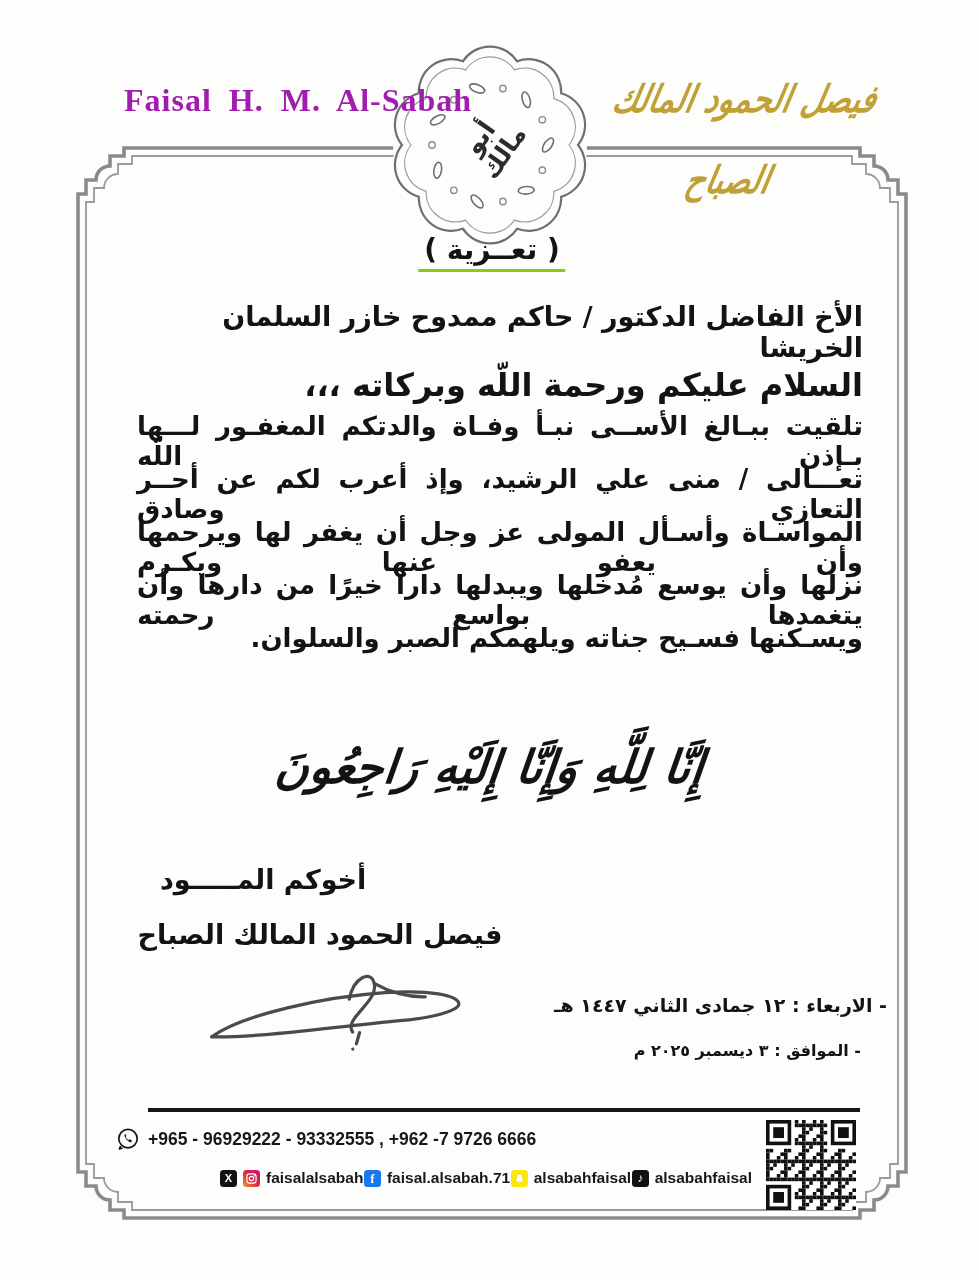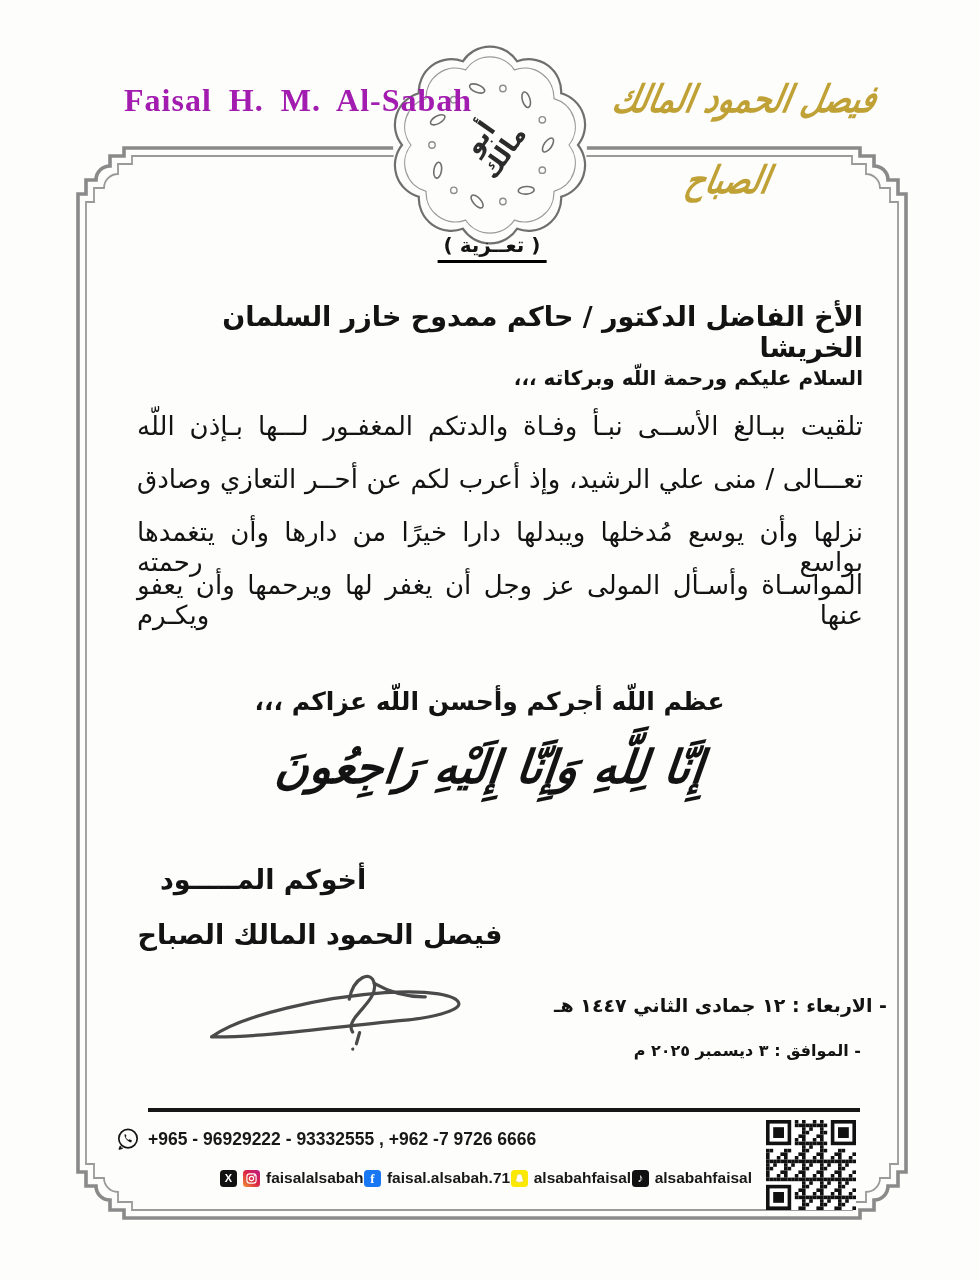--- a/index.html
+++ b/index.html
@@ -10,27 +10,27 @@
 
   
   .name-en{left:124px;top:82px;font-family:"Liberation Serif",serif;font-weight:bold;
            font-size:32px;letter-spacing:1px;word-spacing:8px;color:#a21caf;}
   .callig-gold{left:583px;top:66px;width:324px;height:66px;color:#c0a135;
            font-size:31px;font-weight:bold;font-style:italic;direction:rtl;text-align:center;
            transform:skewX(-12deg) scaleY(1.22);line-height:66px;letter-spacing:-1px;}
 
   
   .ar{direction:rtl;color:#131313;}
-  .title{top:233px;left:492px;transform:translateX(-50%);font-size:20px;font-weight:bold;
-         border-bottom:3px solid #000000;padding:0 6px 3px 6px;letter-spacing:1px;}
+  .title{top:233px;left:492px;transform:translateX(-50%);font-size:28px;font-weight:bold;
+         border-bottom:3px solid #84cc16;padding:0 6px 3px 6px;letter-spacing:1px;}
   .addressee{top:301px;left:118px;right:116px;display:flex;justify-content:space-between;
          font-size:27px;font-weight:bold;}
-  .greeting{top:366px;right:116px;font-size:20px;font-weight:bold;}
+  .greeting{top:366px;right:116px;font-size:32px;font-weight:bold;}
   .body-block{top:411px;left:117px;right:116px;}
-  .body-line{height:53px;font-size:26px;font-weight:normal;text-align:justify;text-align-last:justify;margin-left:20px;}
+  .body-line{height:53px;font-size:26px;font-weight:bold;text-align:justify;text-align-last:justify;margin-left:20px;}
   .body-line.last{text-align-last:right;}
   .closing{top:687px;left:0;right:0;text-align:center;font-size:25px;font-weight:bold;}
   .istirja{top:740px;left:0;right:0;text-align:center;font-size:46px;font-weight:bold;
            font-style:italic;transform:skewX(-6deg);letter-spacing:-2px;}
   .signoff1{top:864px;left:160px;width:300px;text-align:left;font-size:27px;font-weight:bold;}
   .signoff2{top:919px;left:110px;width:420px;text-align:center;font-size:27px;font-weight:bold;}
   .date1{top:994px;right:92px;font-size:19px;font-weight:600;}
   .date2{top:1041px;right:118px;font-size:16px;font-weight:600;}
 
   
@@ -101,25 +101,25 @@
 
   <div class="abs ar addressee">
     <span>الأخ الفاضل الدكتور / حاكم ممدوح خازر السلمان الخريشا</span>
   </div>
 
   <div class="abs ar greeting">السلام عليكم ورحمة اللّه وبركاته ،،،</div>
 
   <div class="abs ar body-block">
     <div class="body-line">تلقيت ببـالغ الأســى نبـأ وفـاة والدتكم المغفـور لـــها بـإذن اللّه</div>
     <div class="body-line">تعـــالى / منى علي الرشيد، وإذ أعرب لكم عن أحــر التعازي وصادق</div>
+    <div class="body-line">المواسـاة وأسـأل المولى عز وجل أن يغفر لها ويرحمها وأن يعفو عنها ويكـرم</div>
     <div class="body-line">نزلها وأن يوسع مُدخلها ويبدلها دارا خيرًا من دارها وأن يتغمدها بواسع رحمته</div>
-    <div class="body-line">المواسـاة وأسـأل المولى عز وجل أن يغفر لها ويرحمها وأن يعفو عنها ويكـرم</div>
+    <div class="body-line last">ويسـكنها فسـيح جناته ويلهمكم الصبر والسلوان.</div>
   </div>
 
-  <div class="abs ar closing">عظم اللّه أجركم وأحسن اللّه عزاكم ،،،</div>
 
   <div class="abs ar istirja">إِنَّا لِلَّهِ وَإِنَّا إِلَيْهِ رَاجِعُونَ</div>
 
   <div class="abs ar signoff1">أخوكم المـــــود</div>
   <div class="abs ar signoff2">فيصل الحمود المالك الصباح</div>
 
   <svg class="abs" width="280" height="95" viewBox="0 0 280 95" style="left:198px;top:962px;">
     <g transform="rotate(-4 140 48)" fill="none" stroke="#4a4a4a" stroke-width="3.2" stroke-linecap="round" stroke-linejoin="round">
       <path d="M 12,66 C 44,46 126,34 188,34 C 234,34 260,42 261,50 C 262,57 232,63 198,63 C 132,65 54,70 12,66 Z"></path>
       <path d="M 152,38 C 158,16 176,10 178,24 C 180,36 166,46 159,54 C 153,60 150,66 153,71"></path>

